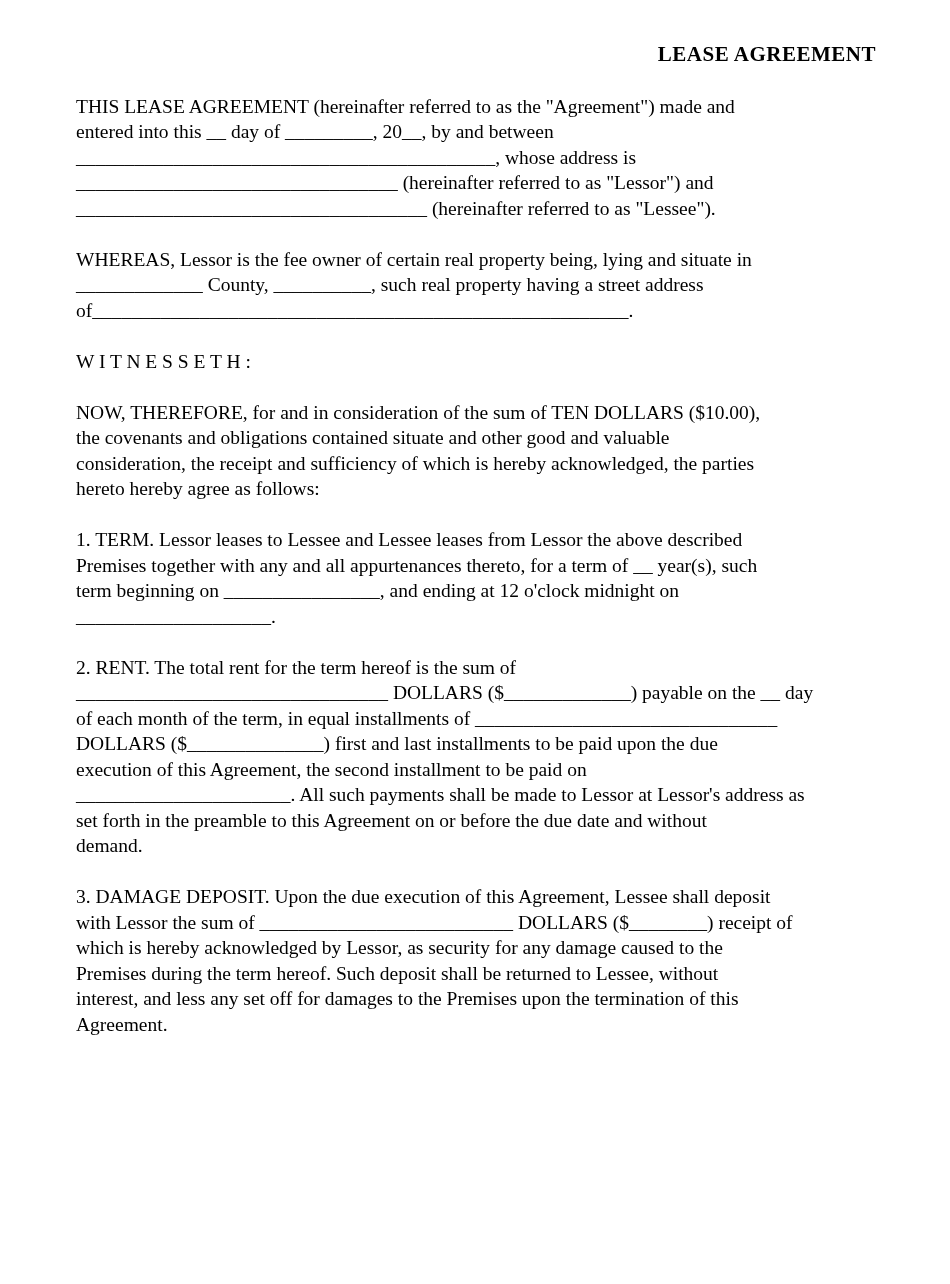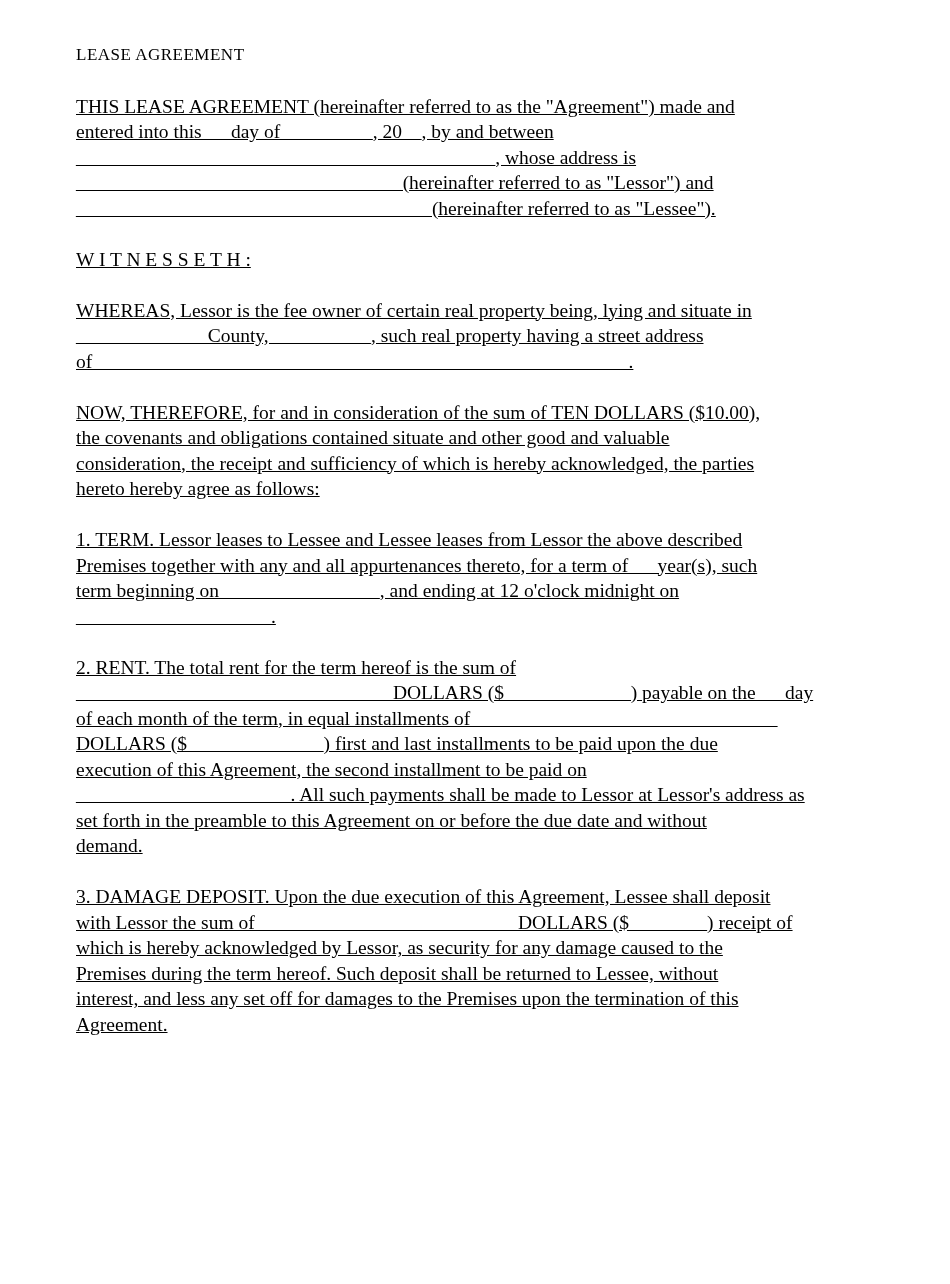--- a/index.html
+++ b/index.html
@@ -17,50 +17,49 @@
     width: 950px;
     min-height: 1284px;
     padding: 42px 74px 40px 76px;
     background: #ffffff;
     color: #000000;
     font-family: "Liberation Serif", "DejaVu Serif", serif;
     font-size: 19.5px;
     line-height: 25.5px;
   }
   .doc-title {
-    font-size: 17px;
-    font-weight: normal;
-    text-align: left;
+    font-size: 21px;
+    font-weight: bold;
+    text-align: right;
     letter-spacing: 0.5px;
     margin: 0 0 26px 0;
     line-height: 25.5px;
   }
   .para {
     margin: 0 0 25.5px 0;
     white-space: pre; 
-    text-decoration: underline;
   }
 </style>
 </head>
 <body>
 
 <div class="page">
   <h1 class="doc-title">LEASE AGREEMENT</h1>
 
   <p class="para">THIS LEASE AGREEMENT (hereinafter referred to as the "Agreement") made and
 entered into this __ day of _________, 20__, by and between
 ___________________________________________, whose address is
 _________________________________ (hereinafter referred to as "Lessor") and
 ____________________________________ (hereinafter referred to as "Lessee").</p>
 
-  <p class="para">W I T N E S S E T H :</p>
-
   <p class="para">WHEREAS, Lessor is the fee owner of certain real property being, lying and situate in
 _____________ County, __________, such real property having a street address
 of_______________________________________________________.</p>
+
+  <p class="para">W I T N E S S E T H :</p>
 
 
 
   <p class="para">NOW, THEREFORE, for and in consideration of the sum of TEN DOLLARS ($10.00),
 the covenants and obligations contained situate and other good and valuable
 consideration, the receipt and sufficiency of which is hereby acknowledged, the parties
 hereto hereby agree as follows:</p>
 
   <p class="para">1. TERM. Lessor leases to Lessee and Lessee leases from Lessor the above described
 Premises together with any and all appurtenances thereto, for a term of __ year(s), such

